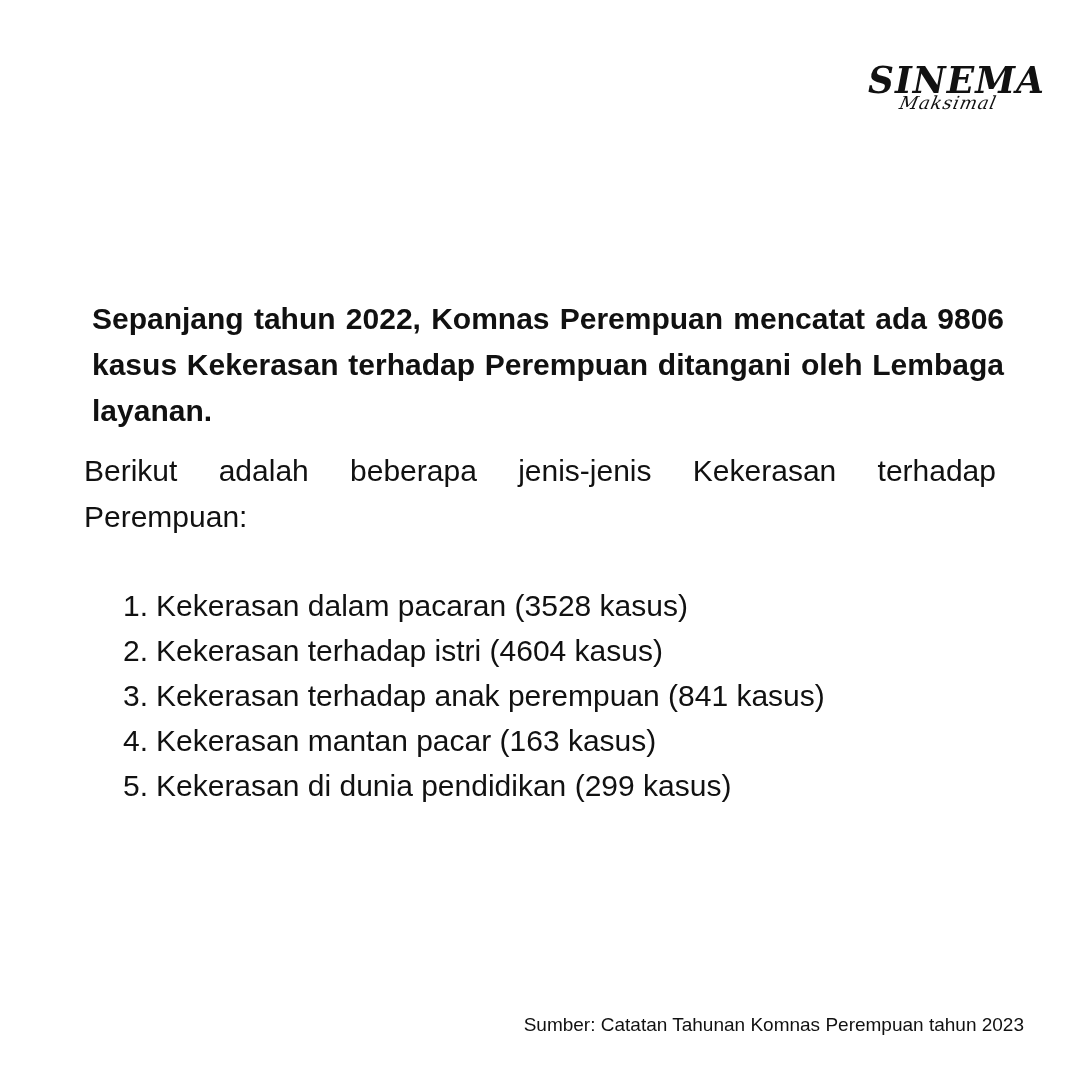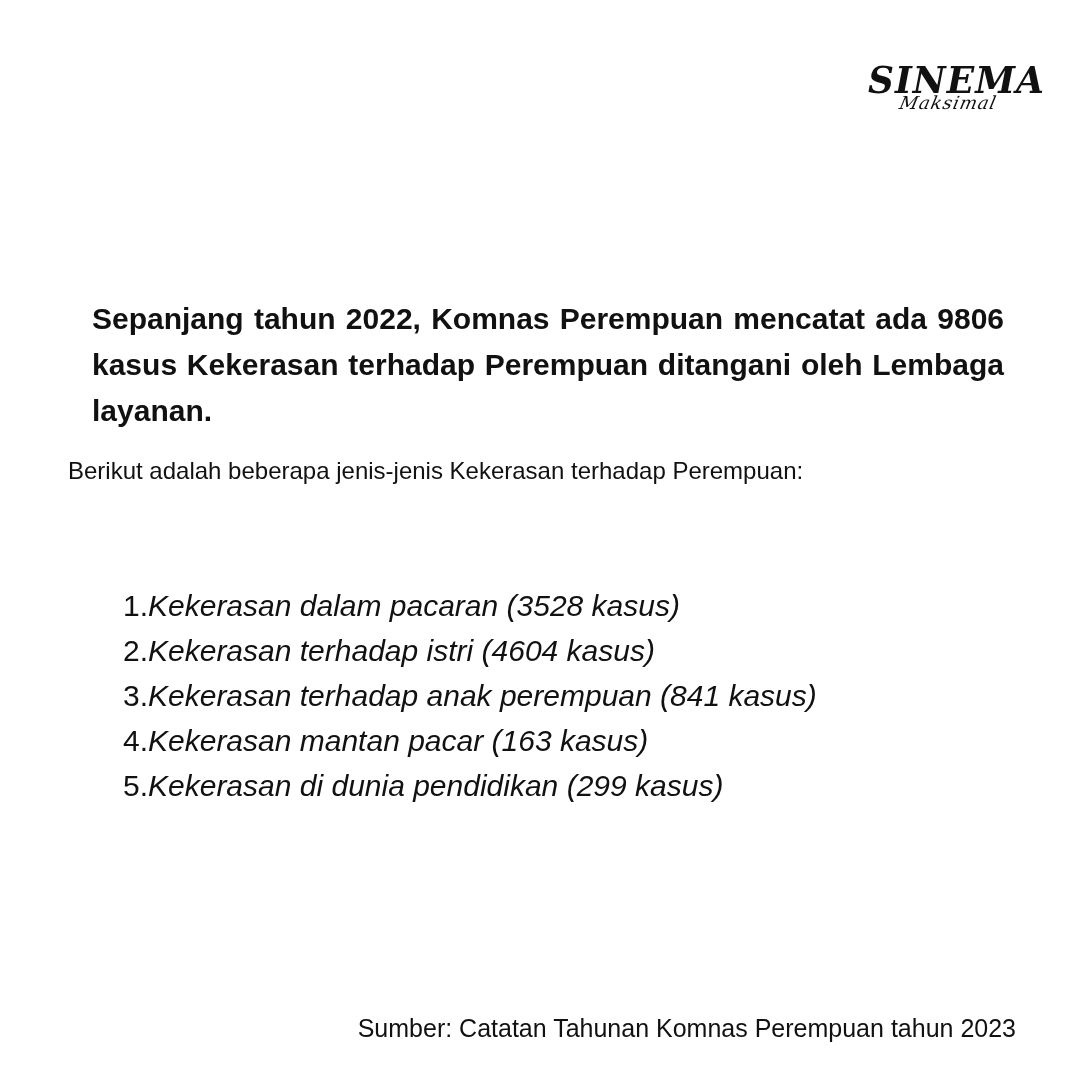--- a/index.html
+++ b/index.html
@@ -21,34 +21,34 @@
       font-family: "DejaVu Serif", serif; font-style: italic;
       font-size: 18px; color: #111; letter-spacing: 1px;
       transform: skewX(-12deg);
     }
     .main-para {
       position: absolute; left: 84px; top: 288px; width: 912px;
       font-size: 30px; font-weight: bold; line-height: 46px;
       text-align: justify; text-align-last: left; margin: 8px;
     }
     .intro-para {
-      position: absolute; left: 68px; top: 448px; width: 912px;
-      font-size: 24px; line-height: 46px;
+      position: absolute; left: 84px; top: 448px; width: 912px;
+      font-size: 30px; line-height: 46px;
       text-align: justify; text-align-last: left; margin: 0;
     }
     .list {
       position: absolute; left: 100px; top: 583px; margin: 0; padding: 0; list-style: none;
       font-size: 30px; line-height: 45px;
     }
     .list li { display: flex; white-space: nowrap; }
     .list .num { width: 48px; text-align: right; padding-right: 0px; display: inline-block; }
-    .list .txt { margin-left: 0; font-style: italic; }
+    .list .txt { margin-left: 8px; }
     .source {
-      position: absolute; right: 64px; top: 1014px;
-      font-size: 25px; color: #111; margin: 0;
+      position: absolute; right: 56px; top: 1014px;
+      font-size: 19px; color: #111; margin: 0;
     }
   </style>
 </head>
 <body>
 
 <div class="logo">
   <span class="logo-title">SINEMA</span>
   <span class="logo-sub">Maksimal</span>
 </div>
 

